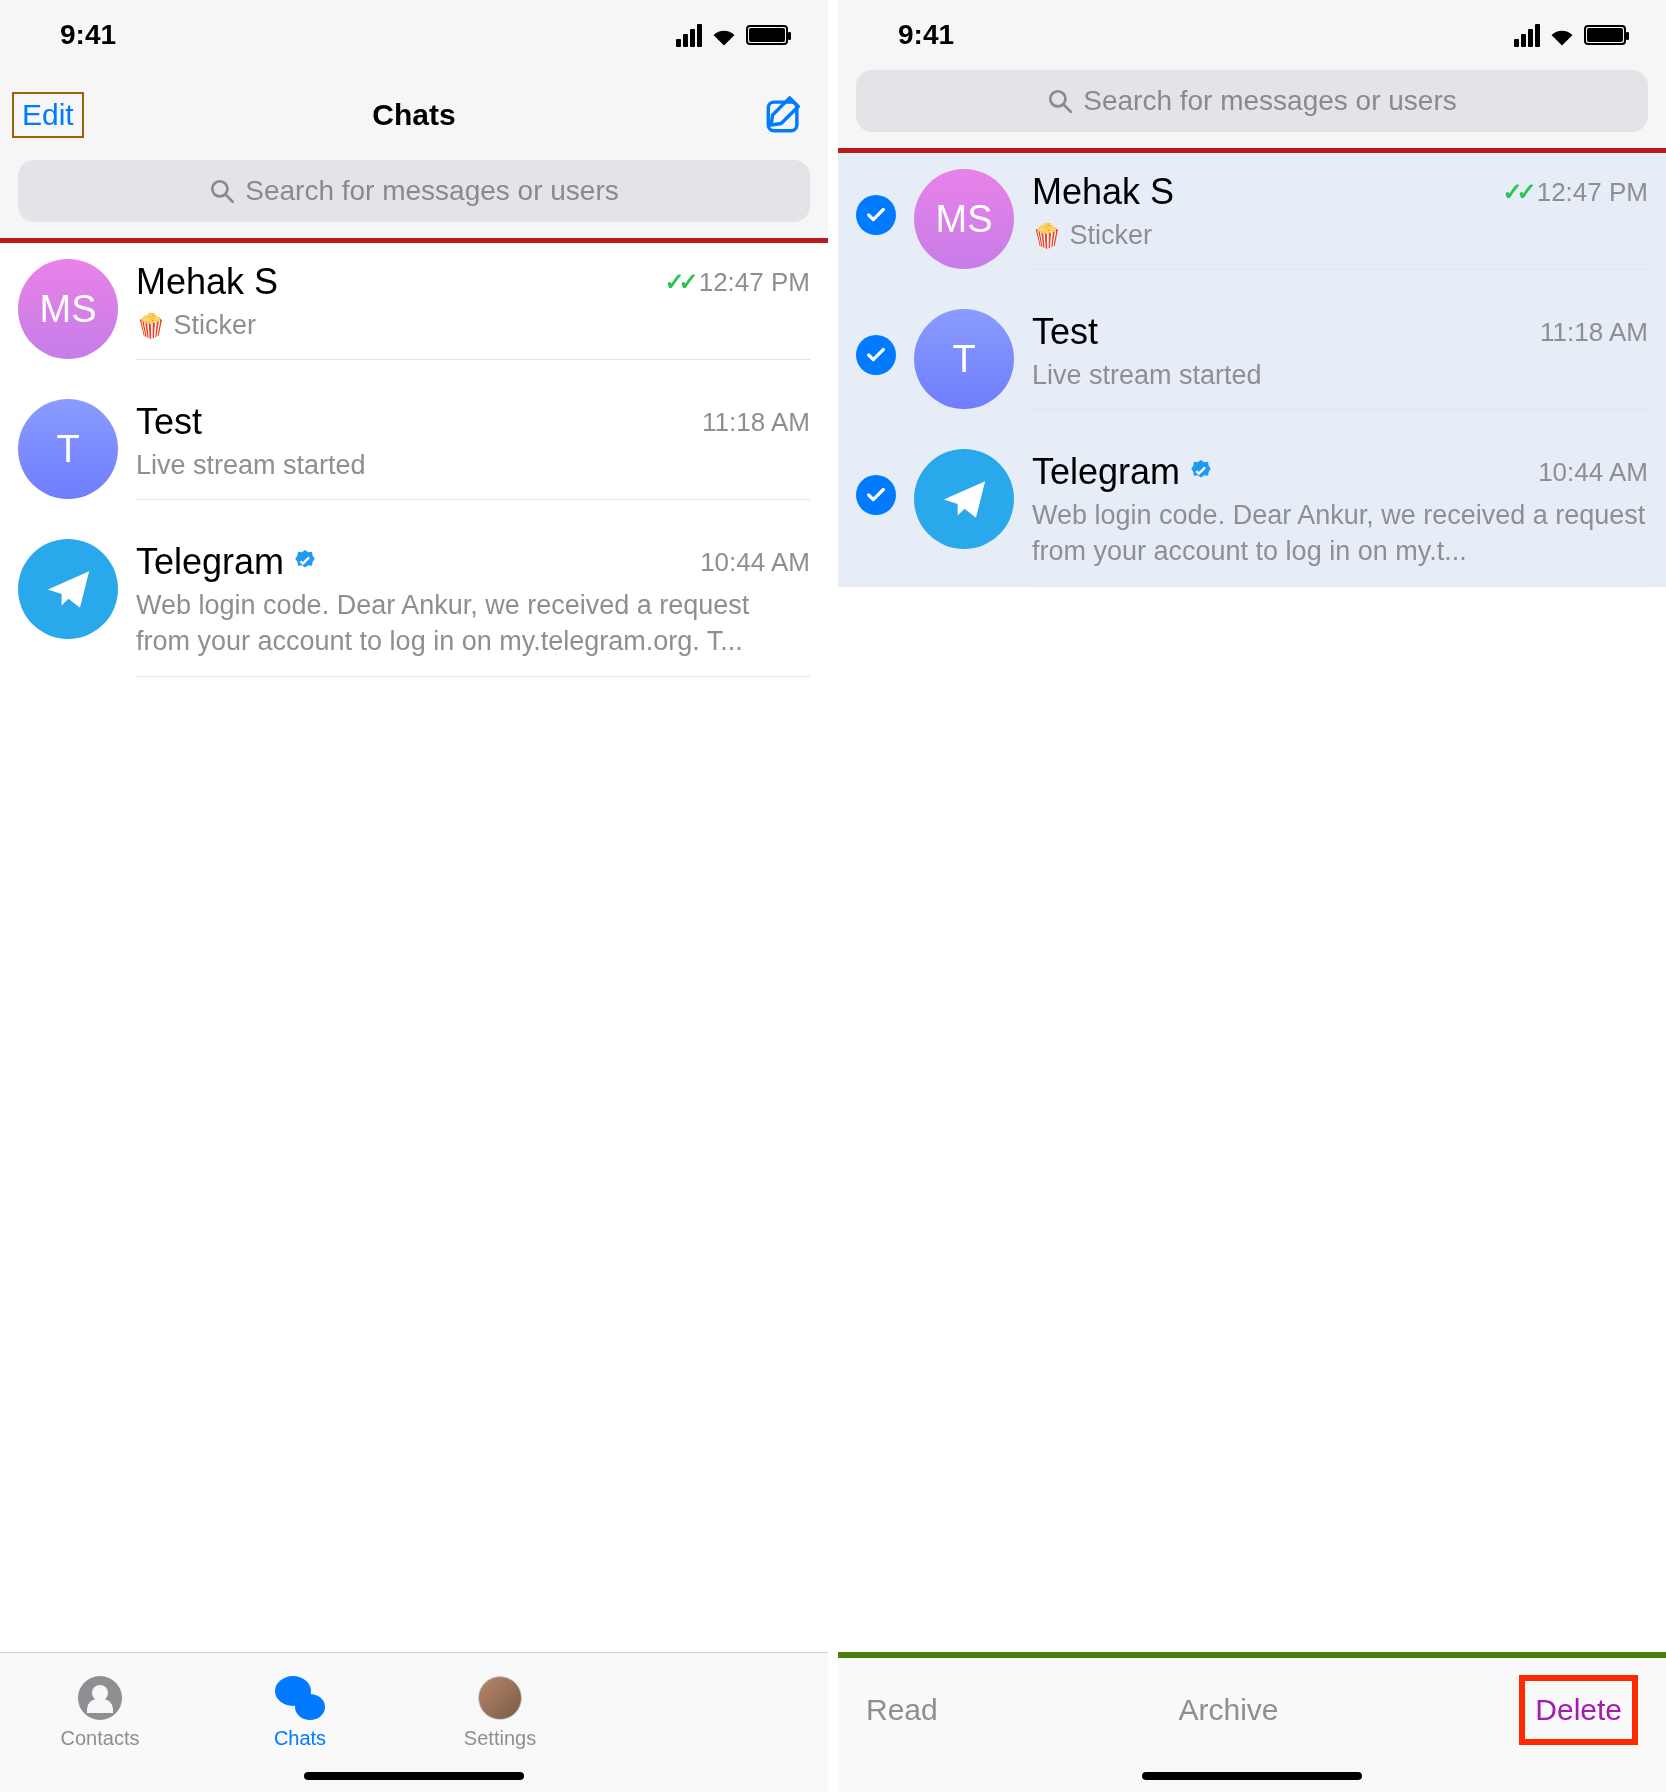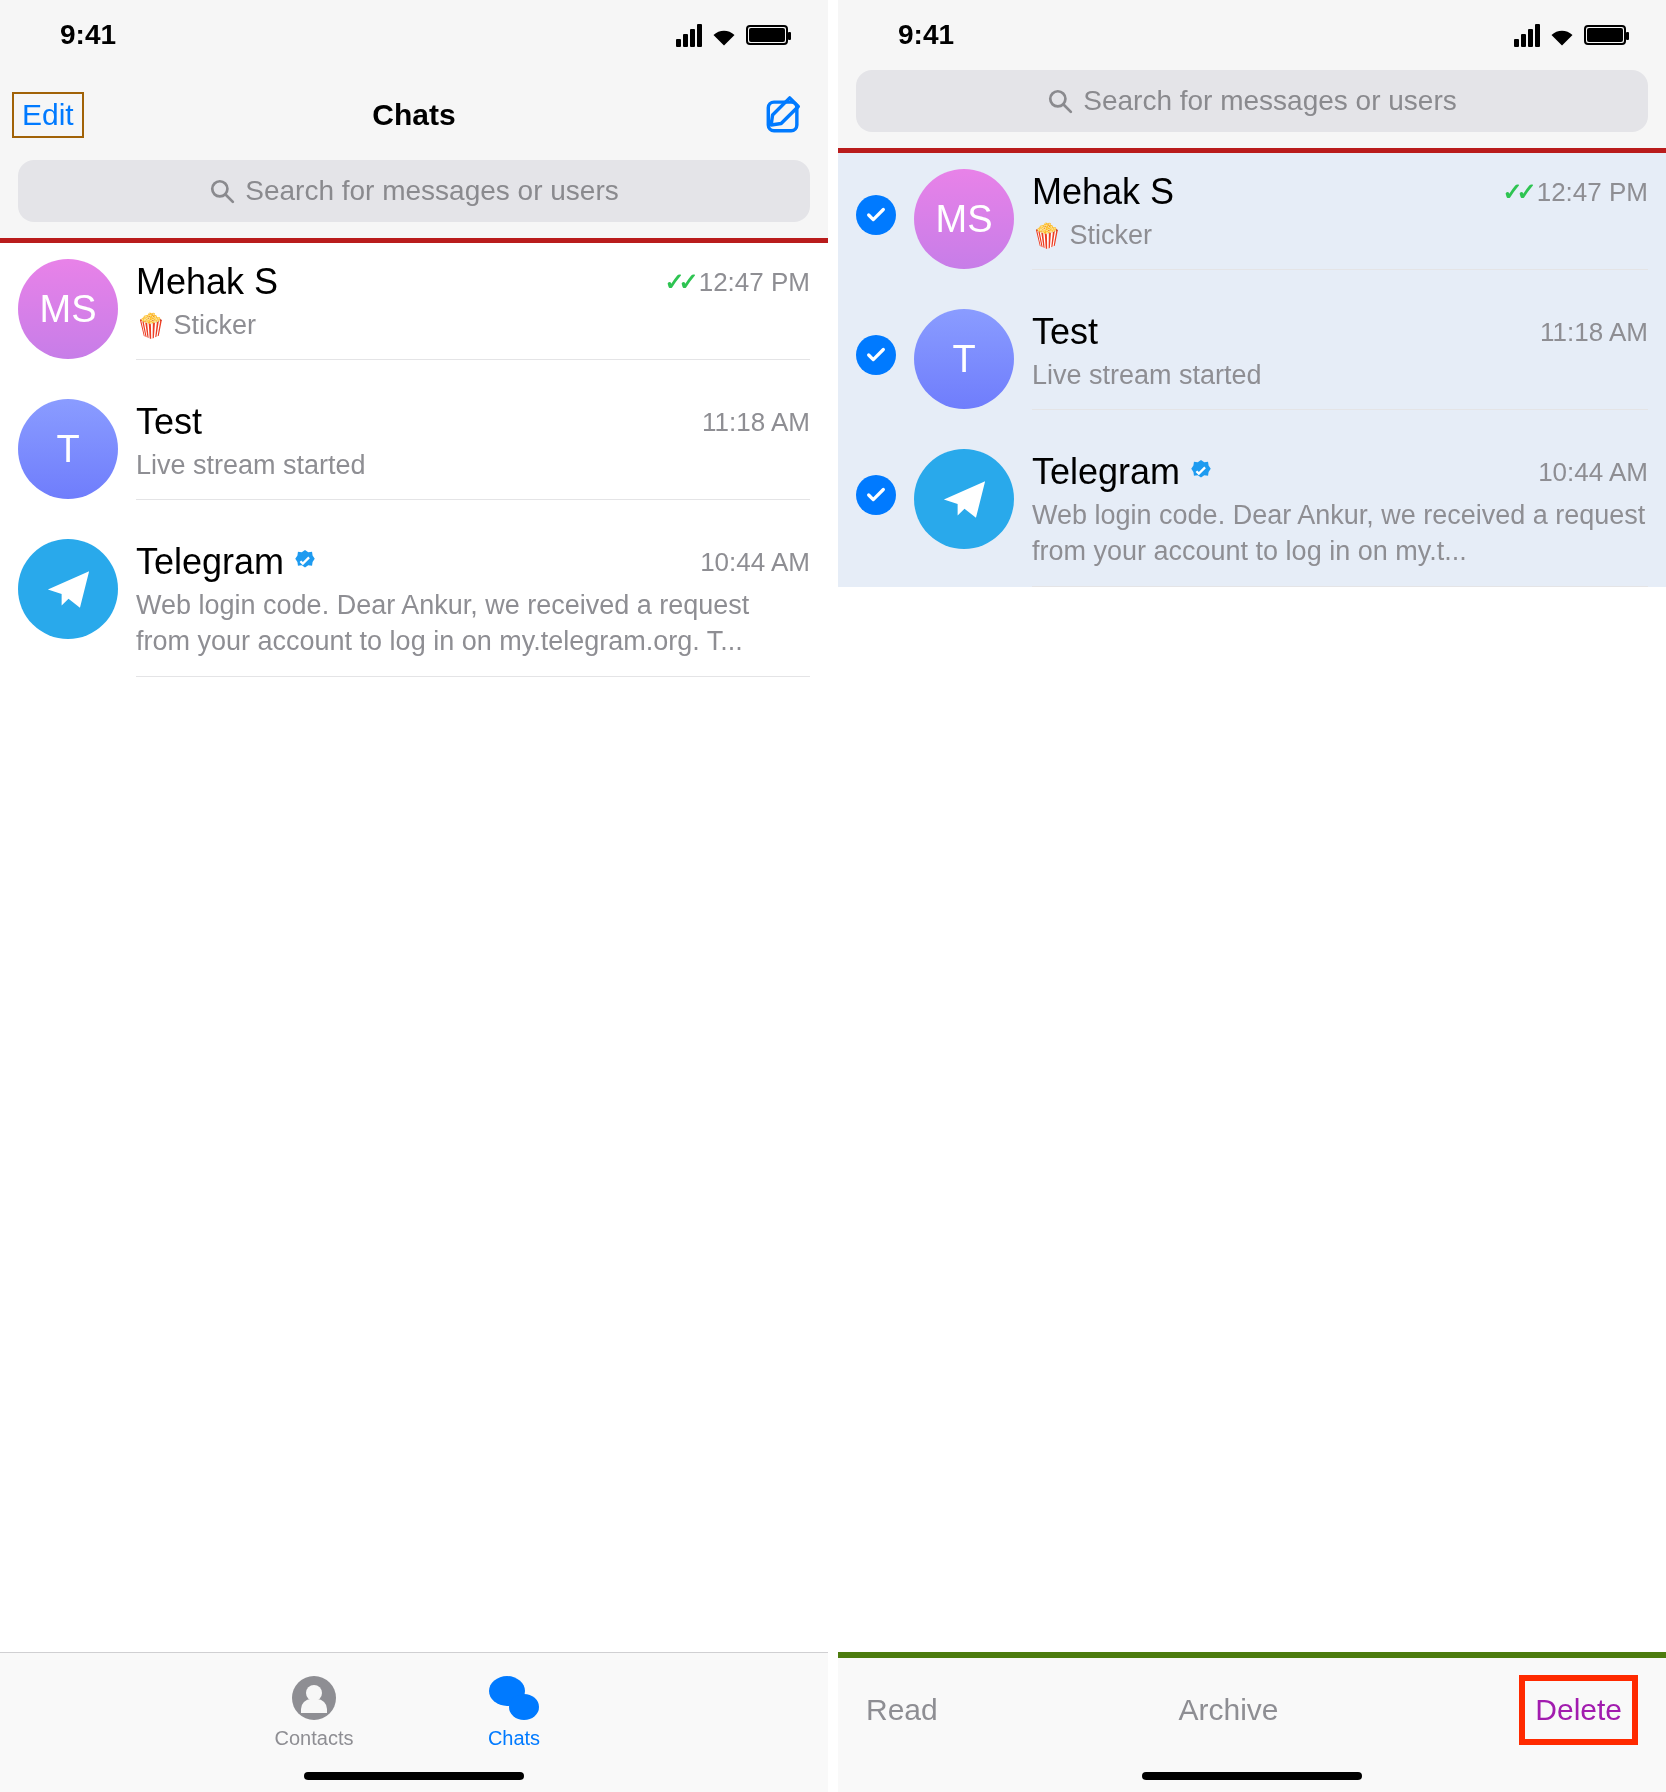--- a/index.html
+++ b/index.html
@@ -146,21 +146,21 @@
     overflow:hidden; text-overflow:ellipsis;
     line-height:1.35;
   }
   .sticker-emoji { font-size:24px; }
 
   .tab-bar {
     height: 140px;
     border-top:1px solid #d0d0d2;
     background:#f7f7f7cc;
     display:flex;
-    justify-content:center;
+    justify-content:flex-start;
     align-items:center;
     padding-top:8px;
     padding-bottom:30px;
   }
   .tab-item {
     display:flex; flex-direction:column; align-items:center; gap:4px;
     color:#8e8e93; font-size:20px;
     cursor:pointer;
     width:200px;
   }
@@ -307,20 +307,26 @@
     </div>
     <div class="tab-item active">
       <div class="tab-icon">
           <div class="chats-bubbles">
             <div class="b1"></div>
             <div class="b2"></div>
           </div>
         </div>
       <span>Chats</span>
     </div>
+    <div class="tab-item">
+      <div class="tab-icon">
+          <div class="settings-avatar"></div>
+        </div>
+      <span>Settings</span>
+    </div>
   </div>
   <div class="home-indicator"></div>
 </div>
 
 <div class="phone">
   <div class="status-bar">
     <span class="status-time">9:41</span>
     <div class="status-icons">
       <span class="signal-bars">
           <span></span>

